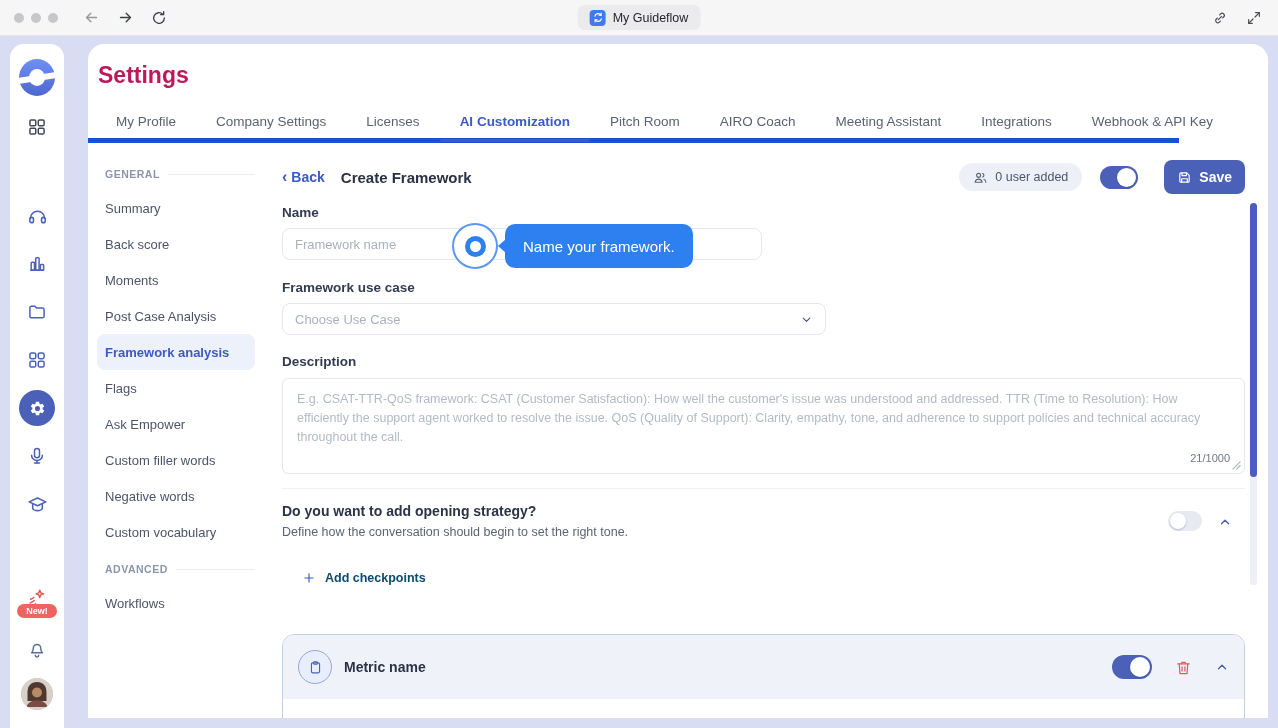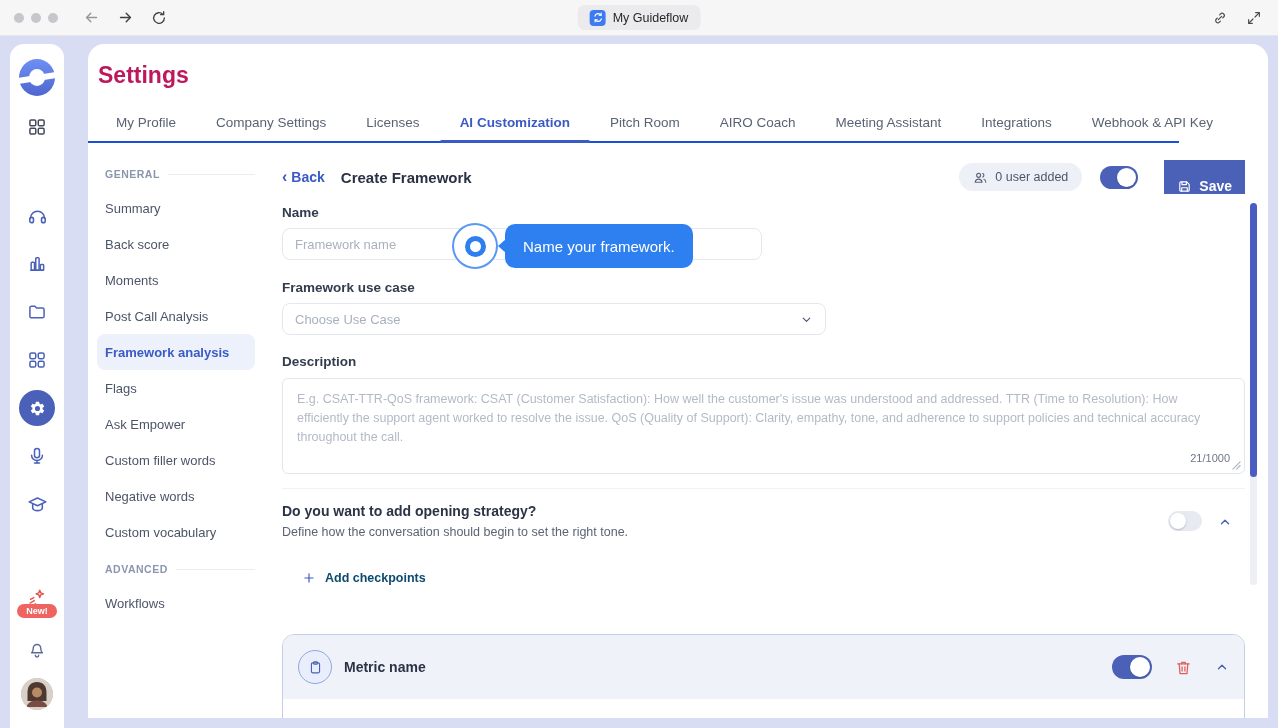--- a/index.html
+++ b/index.html
@@ -41,21 +41,21 @@
     width:40px; text-align:center; background:#ef6461; color:#fff; font-size:9px; font-weight:700;
     border-radius:8px; padding:2px 0; }
   .avatar { width:32px; height:32px; border-radius:50%; overflow:hidden; background:#cfc3ba; }
 
   
   .card { position:absolute; left:88px; top:8px; width:1180px; height:674px;
     background:#fff; border-radius:16px 16px 0 0; overflow:hidden; }
   .app-title { position:absolute; left:10px; top:18px; font-size:23px; font-weight:700; color:#be185d; }
 
   .tabbar { position:absolute; left:0; top:63px; width:1091px; height:36px;
-    border-bottom:2px solid #1d4ed8; display:flex; align-items:center; padding-left:8px; }
+    border-bottom:5px solid #1d4ed8; display:flex; align-items:center; padding-left:8px; }
   .tab { padding:0 20px; font-size:13.5px; color:#5a6374; height:36px; line-height:34px;
     position:relative; white-space:nowrap; }
   .tab.active { color:#3a5ac6; font-weight:700; }
   .tab.active::after { content:""; position:absolute; left:0; right:0; bottom:-1px; height:3px;
     background:#3a5ac6; border-radius:2px; }
 
   
   .snav { position:absolute; left:9px; top:120px; width:158px; }
   .snav-header { display:flex; align-items:center; gap:8px; padding-left:8px;
     font-size:10.5px; font-weight:600; letter-spacing:.5px; color:#8b96ad; height:20px; }
@@ -79,22 +79,22 @@
     gap:7px; padding:0 14px; font-size:12.5px; color:#4d5668; }
   .toggle { position:relative; border-radius:14px; }
   .toggle .knob { position:absolute; top:2px; border-radius:50%; background:#fff;
     box-shadow:0 1px 2px rgba(30,40,80,.25); }
   .tg-md { width:38px; height:23px; } .tg-md .knob { width:19px; height:19px; }
   .tg-lg { width:40px; height:24px; } .tg-lg .knob { width:20px; height:20px; }
   .tg-sm { width:34px; height:20px; } .tg-sm .knob { width:16px; height:16px; }
   .toggle.on { background:#4b61b8; } .toggle.on .knob { right:2px; }
   .toggle.off { background:#e7eaf1; } .toggle.off .knob { left:2px; }
   .hdr-toggle { margin-left:18px; }
-  .save-btn { margin-left:26px; height:34px; border-radius:0; background:#4b61b8; color:#fff;
-    display:flex; align-items:flex-end; gap:7px; padding:0 13px; font-size:14px; font-weight:700;
+  .save-btn { margin-left:26px; height:34px; border-radius:8px; background:#4b61b8; color:#fff;
+    display:flex; align-items:center; gap:7px; padding:0 13px; font-size:14px; font-weight:700;
     border:none; }
 
   .f-label { position:absolute; left:0; font-size:13.5px; font-weight:600; color:#333b4f; }
   .t-input { position:absolute; left:0; width:480px; height:32px; border:1px solid #e4e7ed;
     border-radius:8px; padding:0 12px; font-size:13px; color:#333; outline:none;
     font-family:"Liberation Sans",sans-serif; }
   .t-input::placeholder { color:#a9b1bf; }
   .select { position:absolute; left:0; top:259px; width:544px; height:32px; border:1px solid #e4e7ed;
     border-radius:8px; display:flex; align-items:center; padding:4px 12px; font-size:13px; color:#a9b1bf; }
   .select .chev { margin-left:auto; color:#49597c; }
@@ -312,21 +312,21 @@
 
     <div class="snav">
       <div class="snav-header">
         <span>GENERAL</span>
           <span class="rule"></span>
       </div>
       <div class="snav-gap"></div>
       <div class="snav-item">Summary</div>
       <div class="snav-item">Back score</div>
       <div class="snav-item">Moments</div>
-      <div class="snav-item">Post Call Analysis</div>
+      <div class="snav-item">Post Case Analysis</div>
       <div class="snav-item active">Framework analysis</div>
       <div class="snav-item">Flags</div>
       <div class="snav-item">Ask Empower</div>
       <div class="snav-item">Custom filler words</div>
       <div class="snav-item">Negative words</div>
       <div class="snav-item">Custom vocabulary</div>
       <div class="snav-header snav-adv">
         <span>ADVANCED</span>
           <span class="rule"></span>
       </div>

